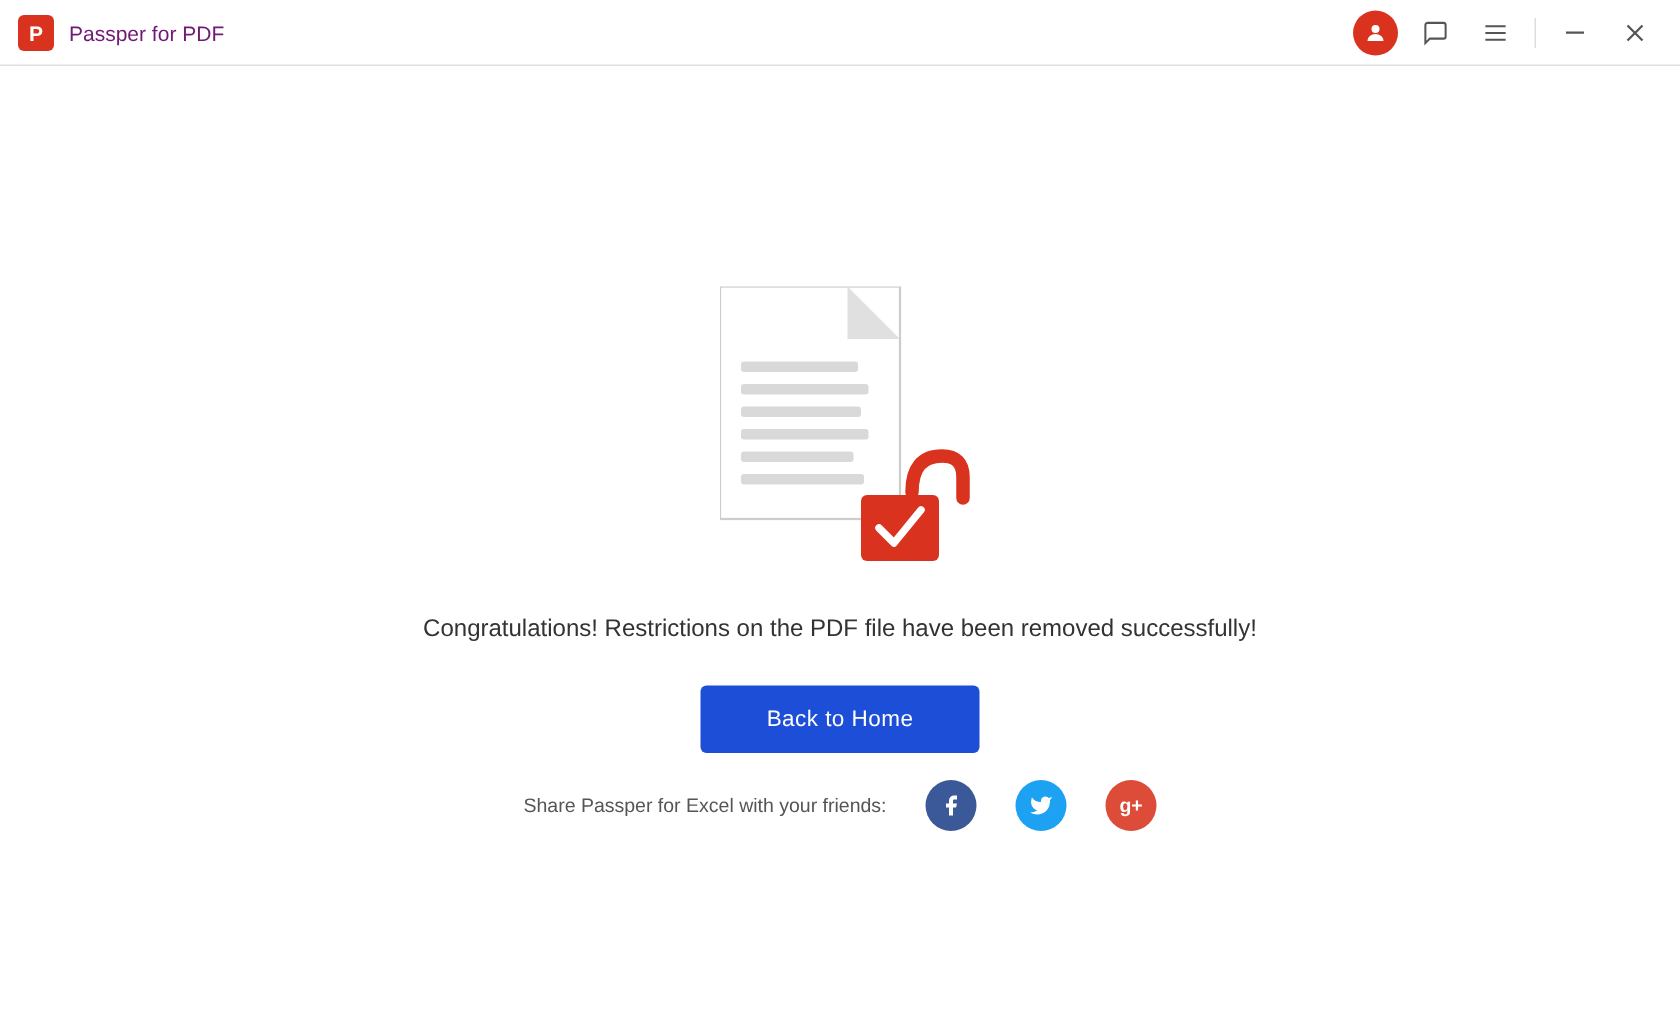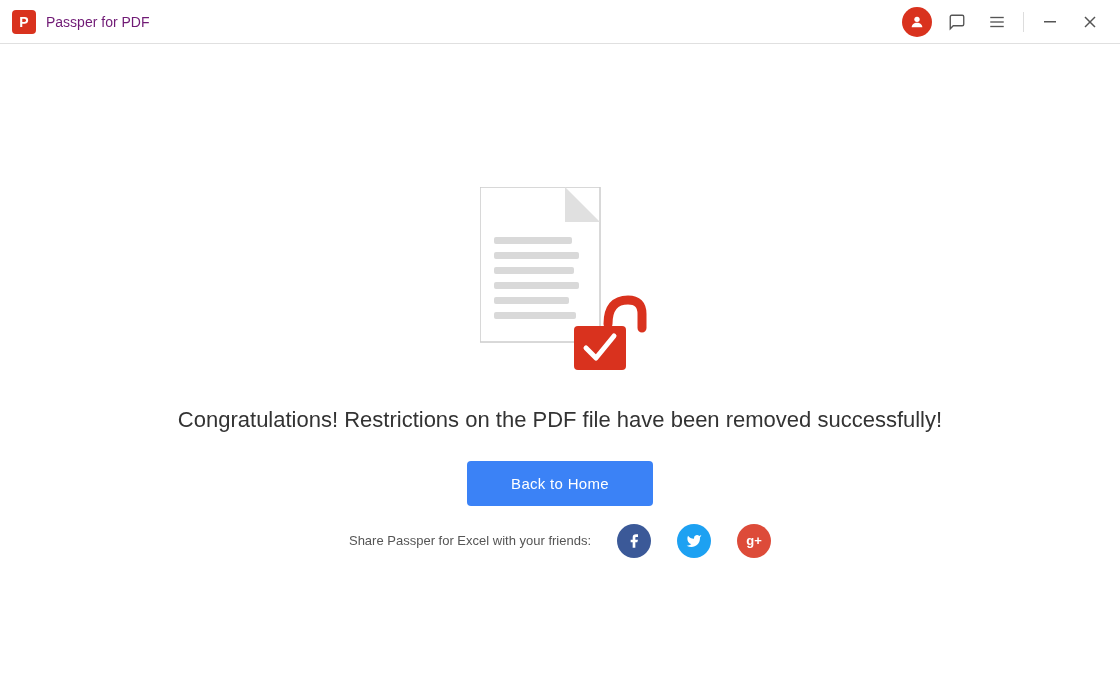--- a/index.html
+++ b/index.html
@@ -122,28 +122,28 @@
       color: white;
       font-weight: bold;
       font-size: 15px;
     }
 
     .facebook-btn { background: #3b5998; }
     .twitter-btn  { background: #1da1f2; }
     .google-btn   { background: #dd4b39; }
 
     .success-message {
-      font-size: 22px;
+      font-size: 16px;
       color: #333;
       text-align: center;
       margin-bottom: 28px;
     }
 
     .back-btn {
-      background: #3b82f6;
+      background: #1d4ed8;
       color: white;
       border: none;
       border-radius: 4px;
       padding: 14px 44px;
       font-size: 15px;
       cursor: pointer;
       font-weight: 500;
       letter-spacing: 0.3px;
     }
 

